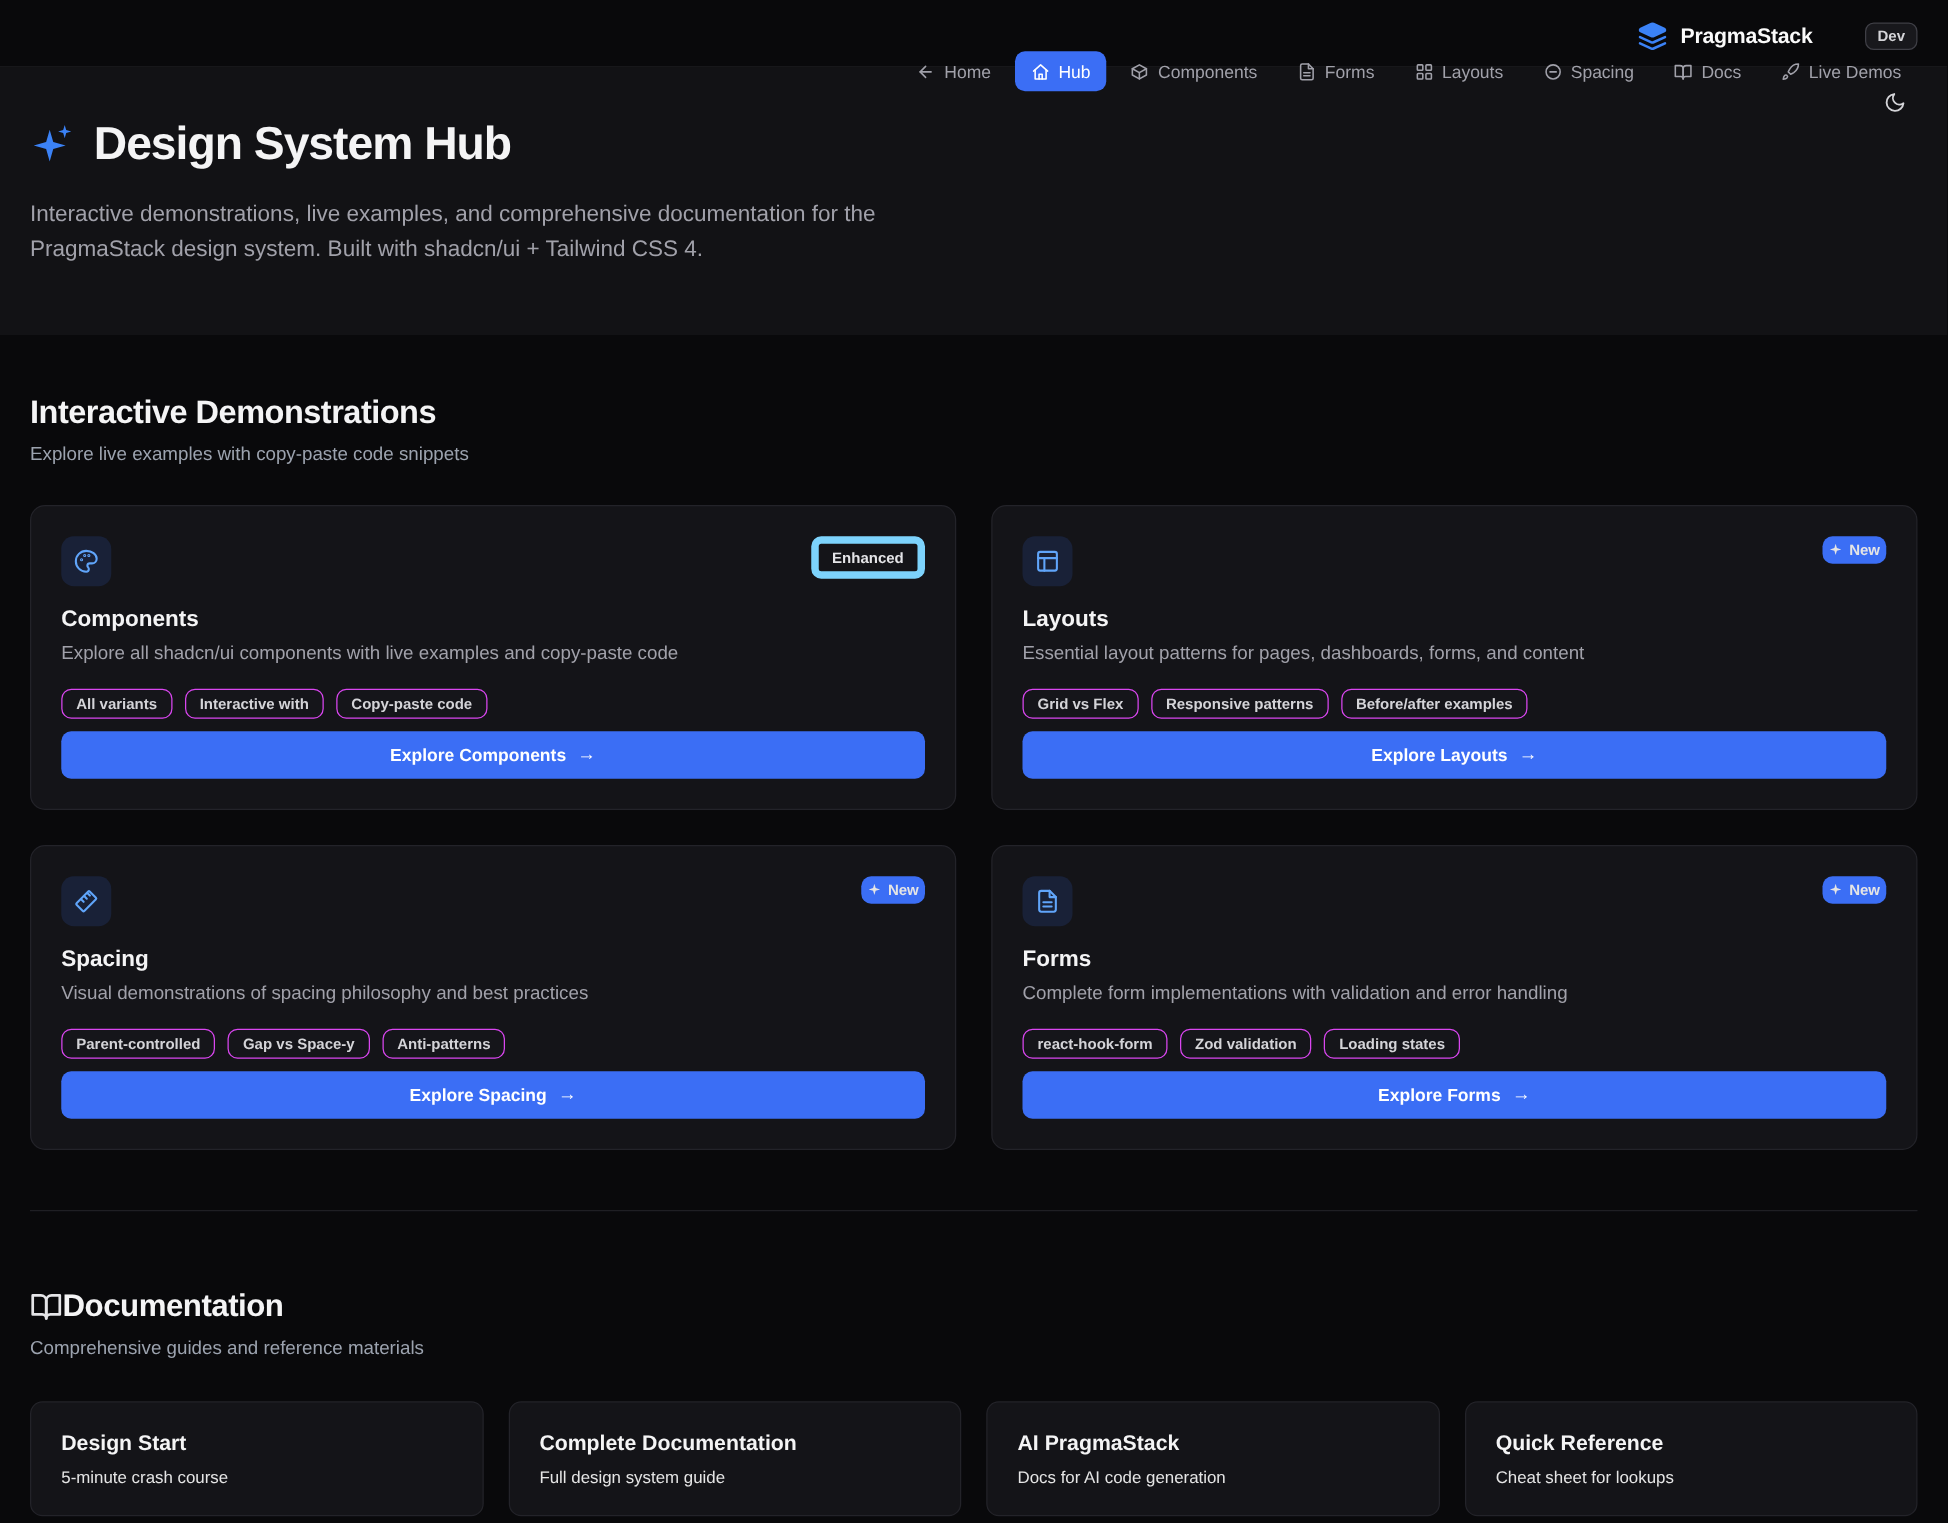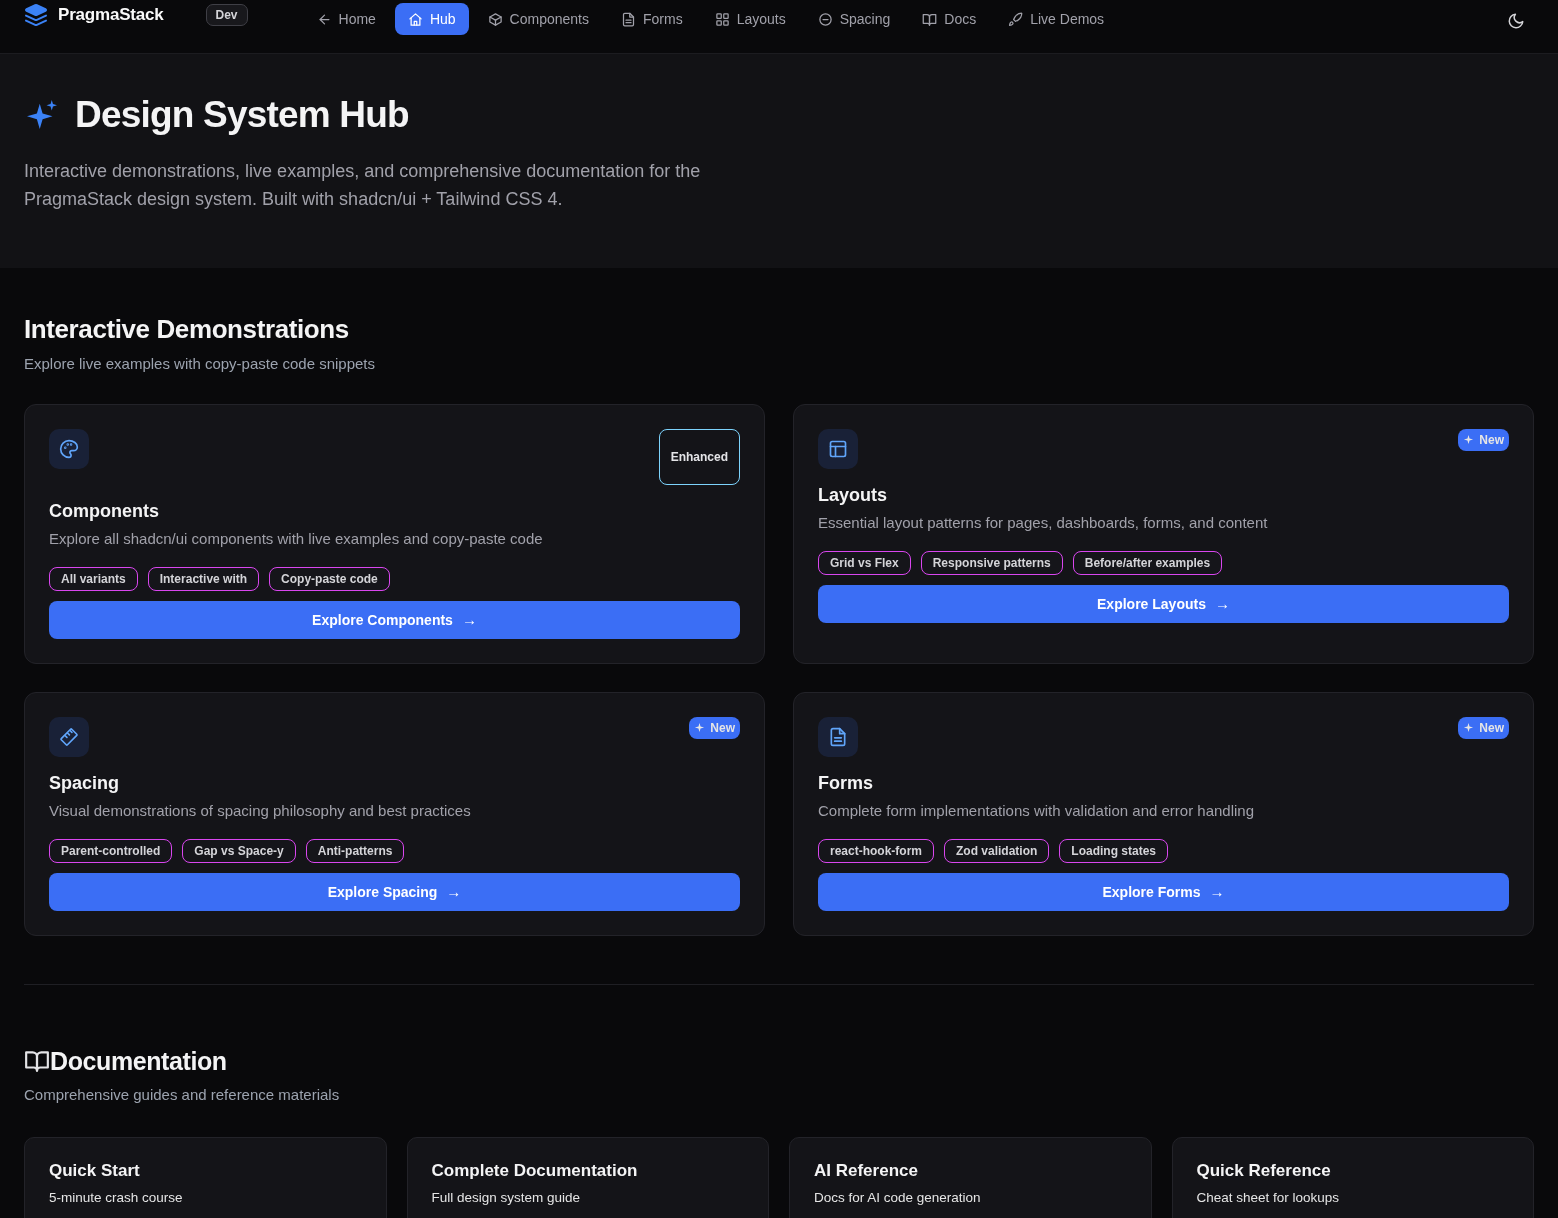--- a/index.html
+++ b/index.html
@@ -1,21 +1,21 @@
 <!DOCTYPE html>
 <html><head>
 <meta charset="utf-8">
 <style>
   * { box-sizing: border-box; margin: 0; padding: 0; }
   html, body { background: #09090b; color: #fafafa; font-family: "Liberation Sans", sans-serif; }
   body { min-height: 1218px; width: 1558px; margin: 0 auto; }
   svg { display: block; }
 
   
-  .navbar { height: 54px; display: flex; align-items: flex-start; padding: 3px 24px; border-bottom: 1px solid #1c1c20; background: #09090b; }
+  .navbar { height: 54px; display: flex; align-items: flex-end; padding: 17px 24px; border-bottom: 1px solid #1c1c20; background: #09090b; flex-direction: column; }
   .brand { display: flex; align-items: center; gap: 10px; cursor: pointer; }
   .brand-name { font-size: 17px; font-weight: 700; color: #fafafa; letter-spacing: -0.2px; }
   .env-badge { font-size: 12px; font-weight: 600; color: #d4d4d8; border: 1px solid #3f3f46; background: #18181c; border-radius: 7px; padding: 3px 9px; margin-left: 32px; }
   .nav { display: flex; align-items: center; gap: 6px; margin-left: 56px; }
   .nav-item { display: flex; align-items: center; gap: 7px; color: #a1a1aa; font-size: 14px; font-weight: 500; padding: 8px 13px; border-radius: 8px; cursor: pointer; text-decoration: none; }
   .nav-item.active { background: #3b6ef5; color: #ffffff; }
   .theme-toggle { margin-left: auto; background: transparent; border: none; color: #d4d4d8; width: 36px; height: 36px; display: flex; align-items: center; justify-content: center; border-radius: 8px; cursor: pointer; }
 
   
   .hero { background: #121215; padding: 40px 24px 54px; }
@@ -27,21 +27,21 @@
   
   .section { padding: 0 24px; }
   .demos { padding-top: 46px; }
   .section-heading { font-size: 26px; font-weight: 700; letter-spacing: -0.4px; color: #f4f4f5; }
   .section-sub { margin-top: 10px; font-size: 15px; color: #9ca3af; }
 
   .cards-grid { display: grid; grid-template-columns: 1fr 1fr; gap: 28px; margin-top: 32px; }
   .card { background: #141418; border: 1px solid #232329; border-radius: 12px; padding: 24px; }
   .card-head { display: flex; align-items: flex-start; justify-content: space-between; }
   .icon-tile { width: 40px; height: 40px; border-radius: 10px; background: rgba(59,110,245,0.14); display: flex; align-items: center; justify-content: center; color: #60a5fa; }
-  .badge-outline { font-size: 12px; font-weight: 600; color: #e4e4e7; border: 1px solid #7dd3fc; border-radius: 8px; padding: 20px 11px; background: transparent; }
+  .badge-outline { font-size: 12px; font-weight: 600; color: #e4e4e7; border: 6px solid #7dd3fc; border-radius: 8px; padding: 4px 11px; background: transparent; }
   .badge-new { display: flex; align-items: center; gap: 5px; font-size: 12px; font-weight: 600; color: #e5e5e5; background: #3b6ef5; border-radius: 8px; padding: 4px 5px; }
   .card-title { margin-top: 16px; font-size: 18px; font-weight: 700; color: #f4f4f5; }
   .card-desc { margin-top: 8px; font-size: 15px; color: #a1a1aa; }
   .tag-row { display: flex; gap: 10px; margin-top: 20px; flex-wrap: wrap; }
   .tag { font-size: 12px; font-weight: 600; color: #d4d4d8; border: 1px solid #d946ef; border-radius: 8px; padding: 4px 11px; background: #15151a; }
   .cta-button { margin-top: 10px; width: 100%; height: 38px; background: #3b6ef5; color: #ffffff; border: none; border-radius: 8px; font-family: "Liberation Sans", sans-serif; font-size: 14px; font-weight: 600; display: flex; align-items: center; justify-content: center; gap: 9px; cursor: pointer; }
   .cta-arrow { font-size: 15px; line-height: 1; }
 
   .divider { height: 1px; background: #1f1f24; margin: 48px 24px 0; }
 
@@ -312,29 +312,29 @@
           <path d="M2 4h6a4 4 0 0 1 4 4v13a3 3 0 0 0-3-3H2z"></path>
           <path d="M22 4h-6a4 4 0 0 0-4 4v13a3 3 0 0 1 3-3h7z"></path>
         </svg>
     </span>
     <h2 class="docs-heading">Documentation</h2>
   </div>
   <p class="section-sub">Comprehensive guides and reference materials</p>
 
   <div class="docs-grid">
     <div class="doc-card">
-      <h3 class="doc-title">Quick Start</h3>
+      <h3 class="doc-title">Design Start</h3>
       <p class="doc-desc">5-minute crash course</p>
     </div>
     <div class="doc-card">
       <h3 class="doc-title">Complete Documentation</h3>
       <p class="doc-desc">Full design system guide</p>
     </div>
     <div class="doc-card">
-      <h3 class="doc-title">AI Reference</h3>
+      <h3 class="doc-title">AI PragmaStack</h3>
       <p class="doc-desc">Docs for AI code generation</p>
     </div>
     <div class="doc-card">
       <h3 class="doc-title">Quick Reference</h3>
       <p class="doc-desc">Cheat sheet for lookups</p>
     </div>
   </div>
 </section>
 
 </body></html>

